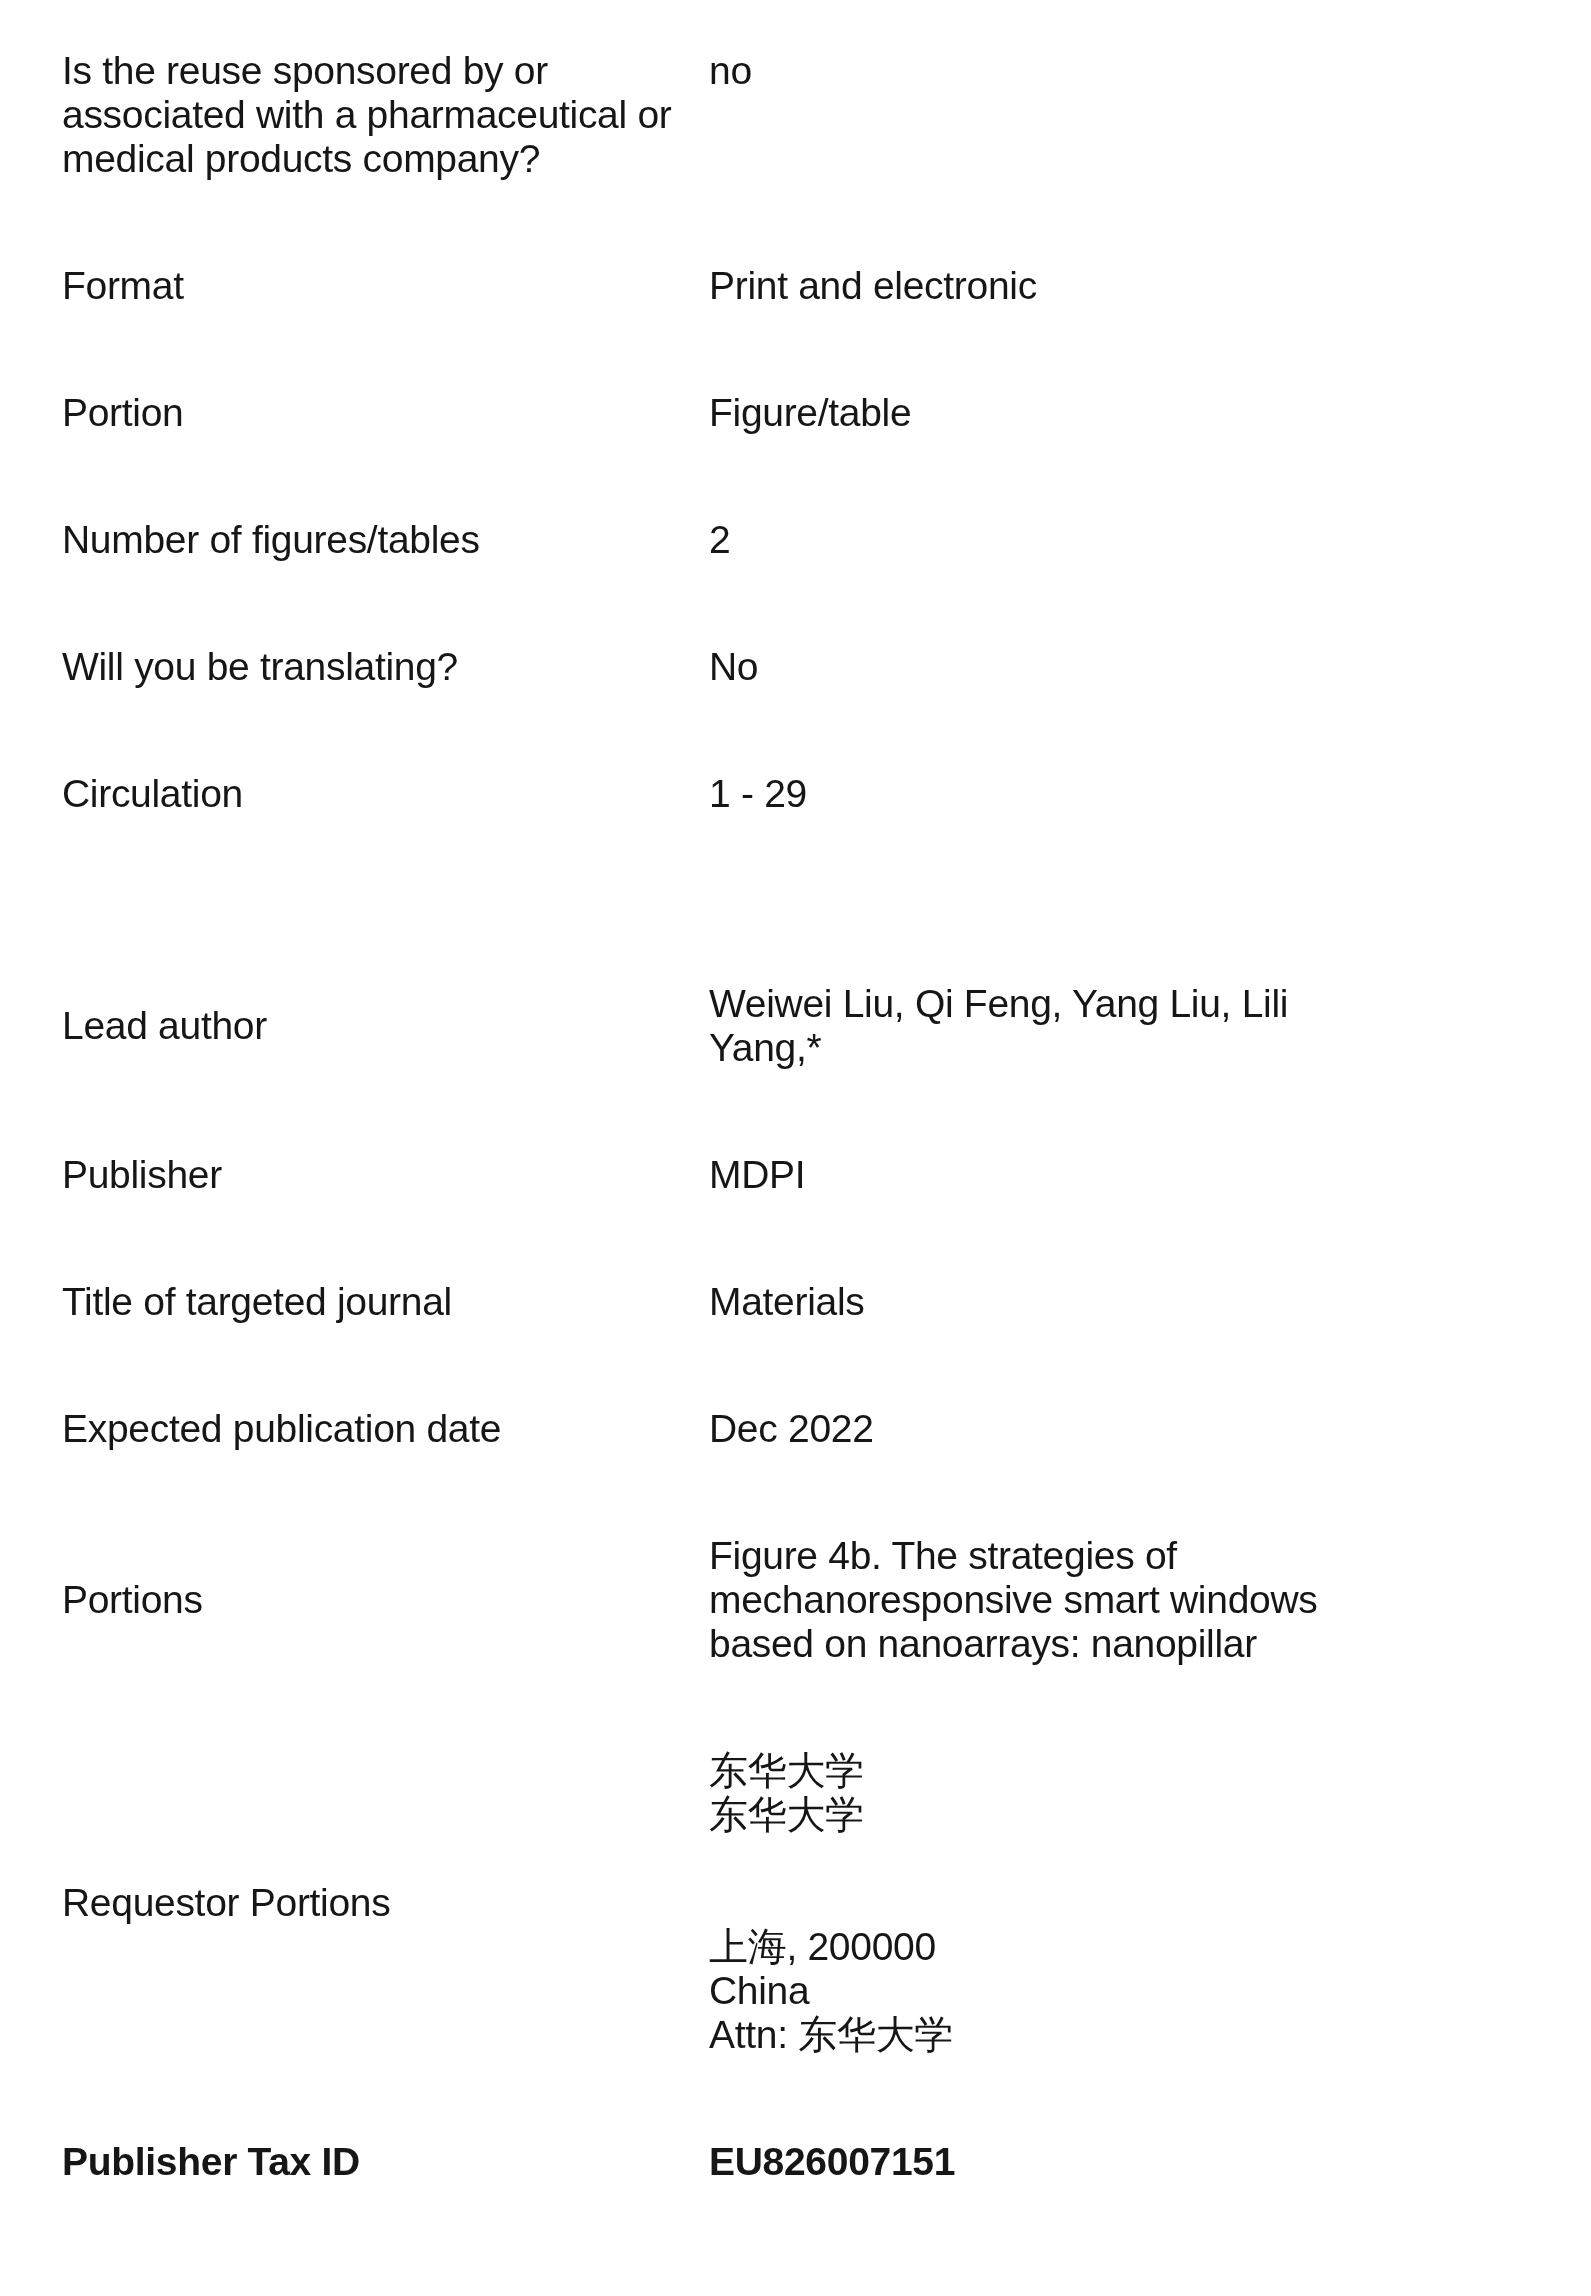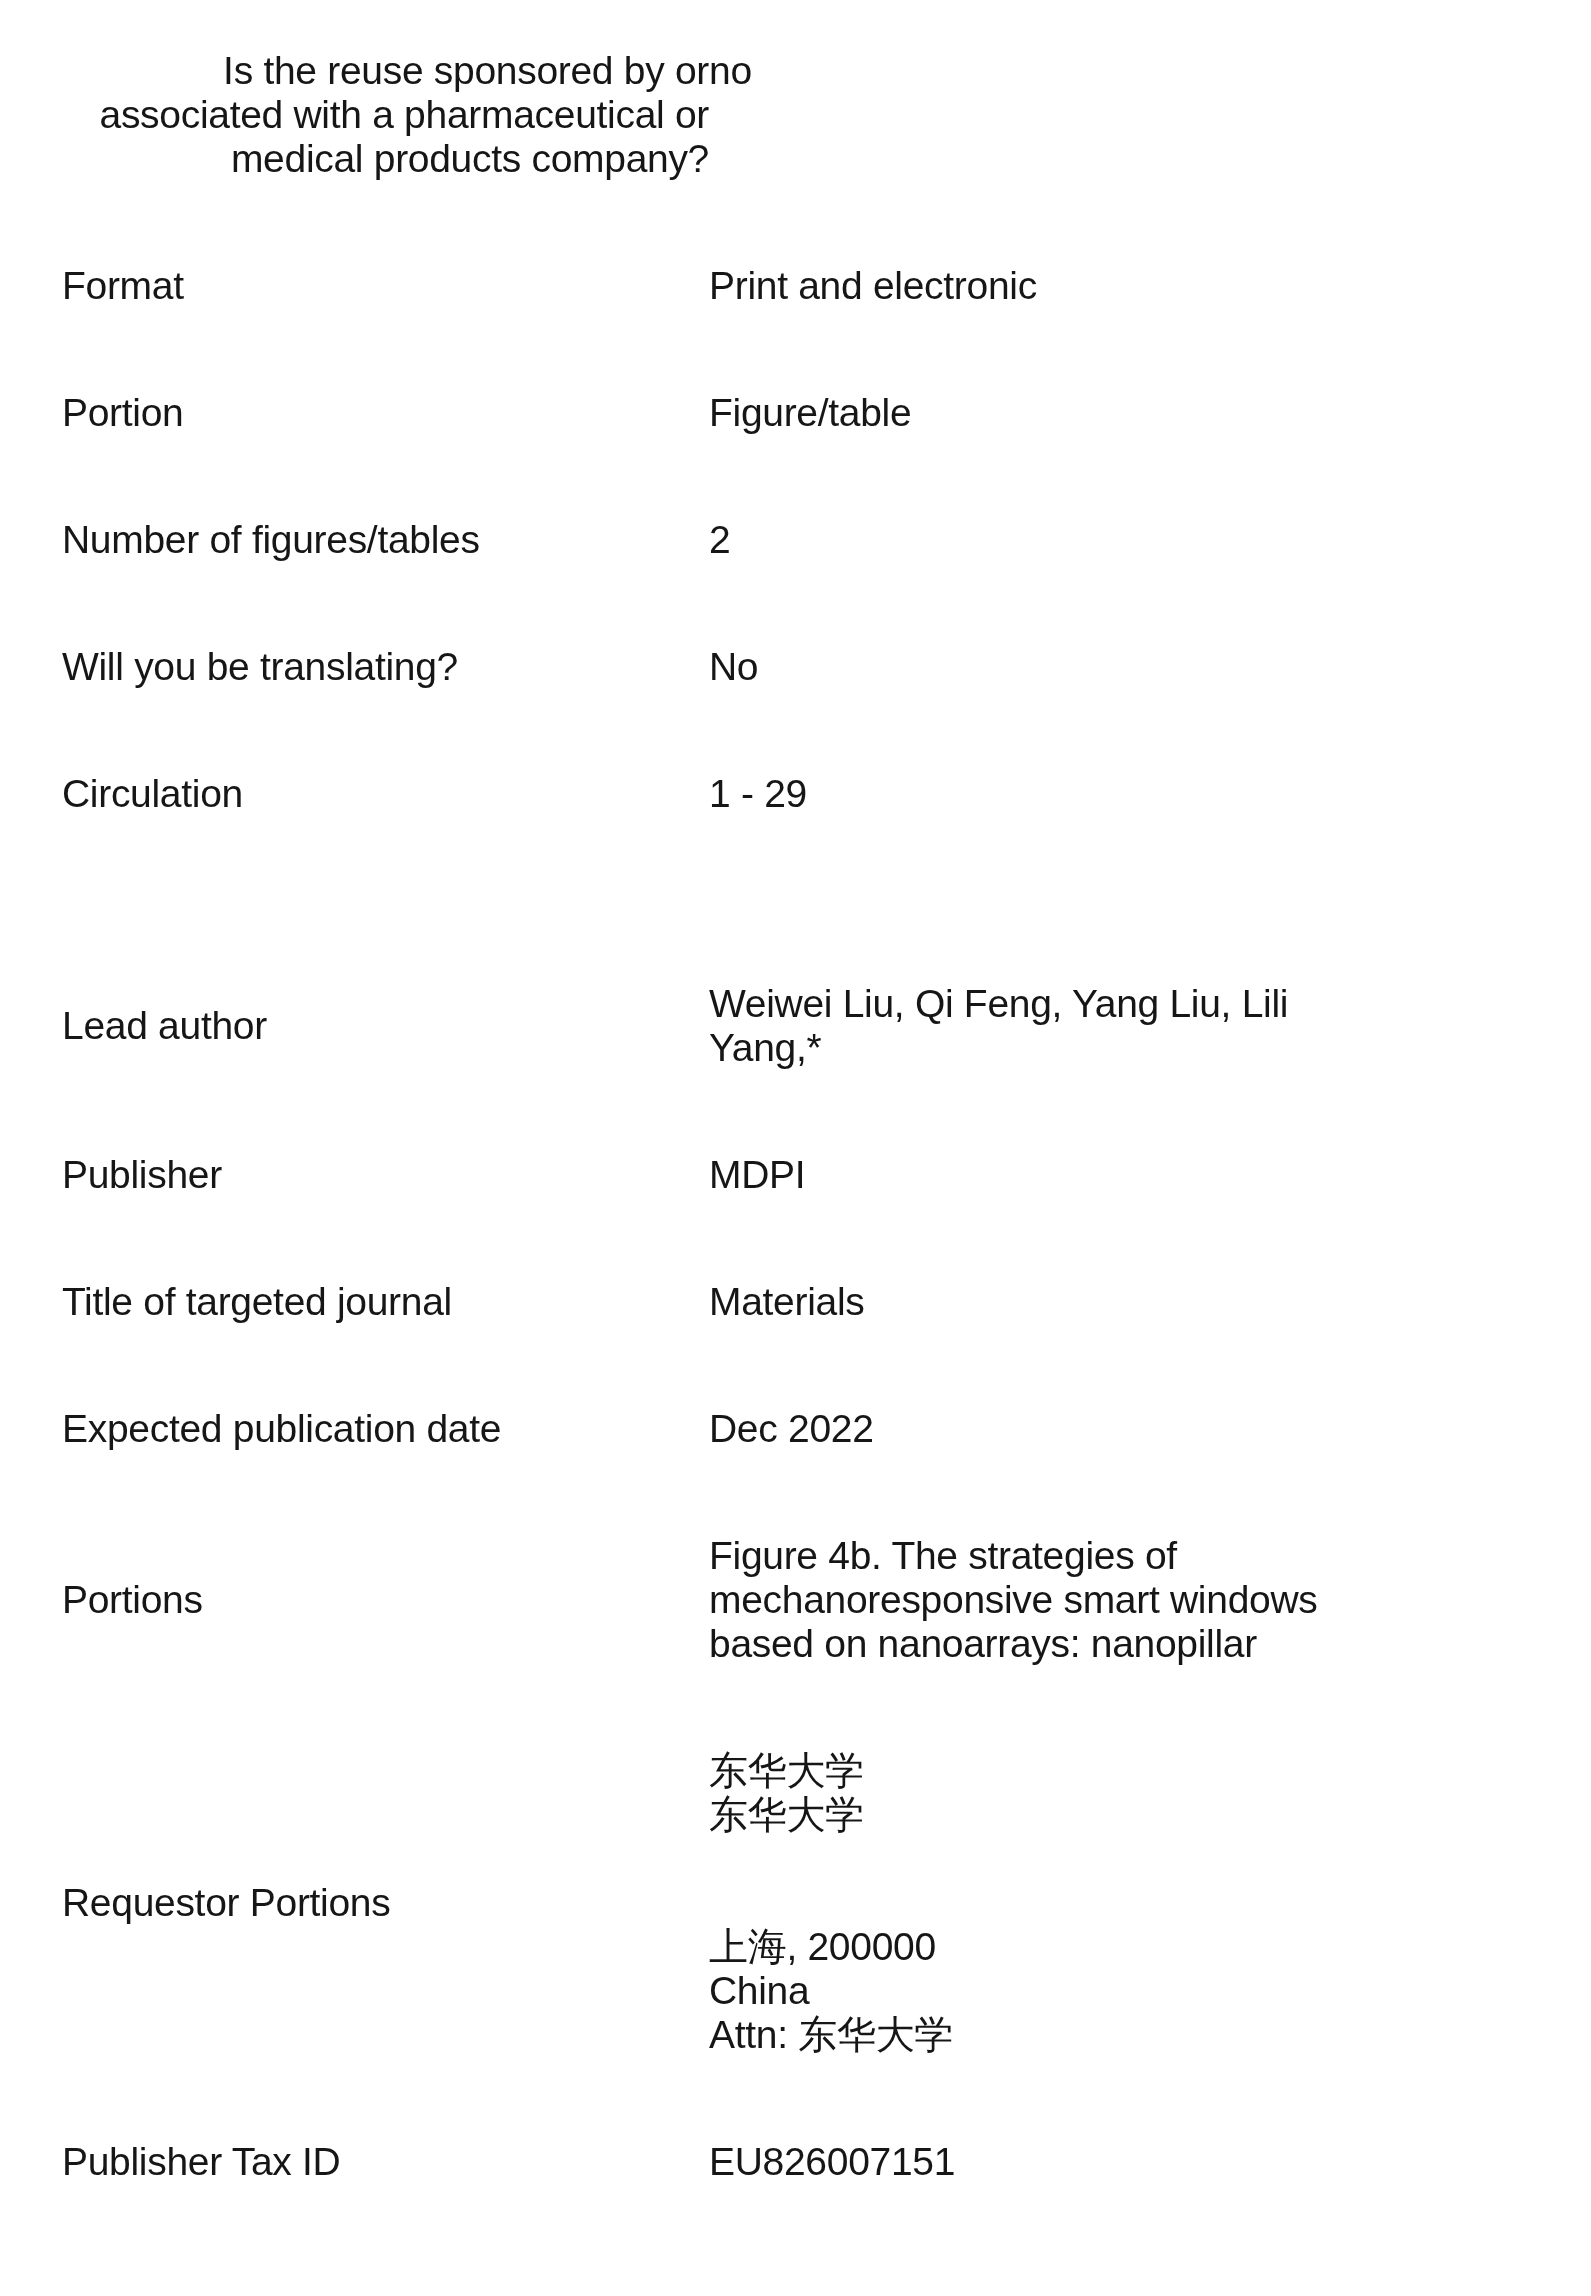--- a/index.html
+++ b/index.html
@@ -21,24 +21,24 @@
   .detail-list {
     width: 100%;
   }
   .row {
     display: flex;
     align-items: center;
     margin-bottom: 83px;
   }
   .row:last-child {
     margin-bottom: 4px;
+    font-weight: bold;
   }
   .row.v-top {
     align-items: flex-start;
-    text-align: right;
   }
   .label-cell {
     width: 647px;
     flex: 0 0 647px;
     white-space: pre-line;
   }
   .value-cell {
     max-width: 780px;
     white-space: pre-line;
   }

